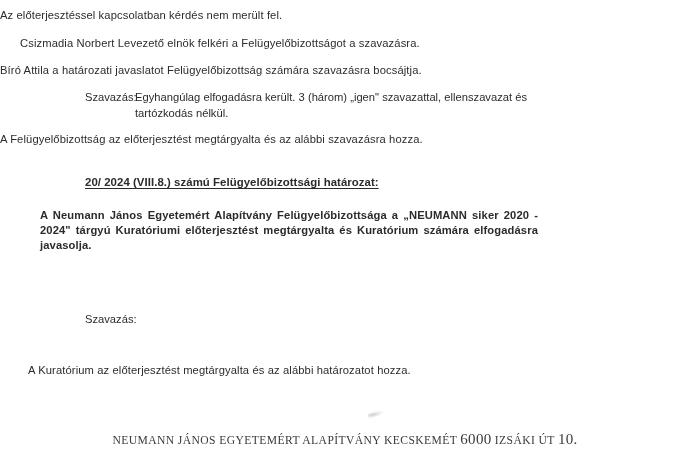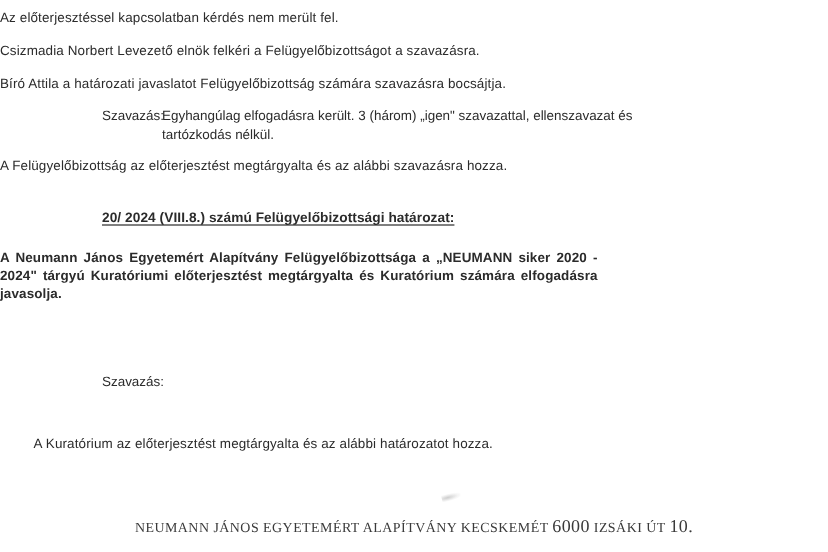--- a/index.html
+++ b/index.html
@@ -31,20 +31,21 @@
     text-align: left;
     margin: 0;
     position: absolute;
     width: 498px;
     letter-spacing: 0.01em;
   }
 
   .para.justify {
     text-align: justify;
     text-justify: inter-word;
+    padding-left: 40px;
   }
 
   .para.bold {
     font-weight: bold;
   }
 
   
   .heading {
     position: absolute;
     left: 85px;
@@ -115,21 +116,21 @@
     pointer-events: none;
   }
 </style>
 </head>
 <body>
 
 <div class="page">
 
   <p class="para" style="top:8px;">Az előterjesztéssel kapcsolatban kérdés nem merült fel.</p>
 
-  <p class="para" style="top:36px;">Csizmadia Norbert Levezető elnök felkéri a Felügyelőbizottságot a szavazásra.</p>
+  <p class="para" style="top:36px;margin-left:20px;">Csizmadia Norbert Levezető elnök felkéri a Felügyelőbizottságot a szavazásra.</p>
 
   <p class="para" style="top:63px;">Bíró Attila a határozati javaslatot Felügyelőbizottság számára szavazásra bocsájtja.</p>
 
   <div class="vote-block" style="top:90px;">
     <div class="vote-grid">
       <span class="vote-label">Szavazás:</span>
       <span class="vote-text"><span>Egyhangúlag elfogadásra került. 3 (három) „igen" szavazattal, ellenszavazat és</span><span class="tail">tartózkodás nélkül.</span></span>
     </div>
   </div>
 

